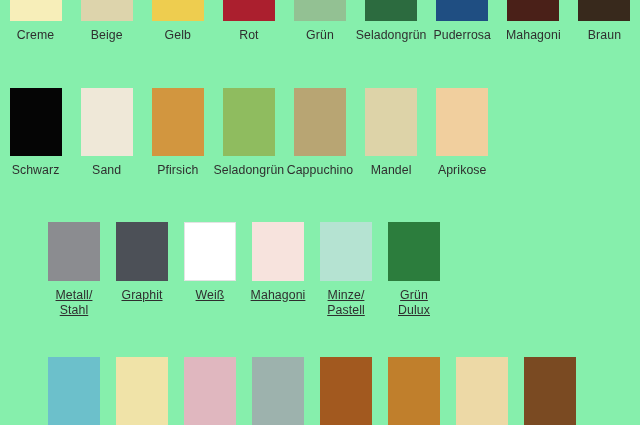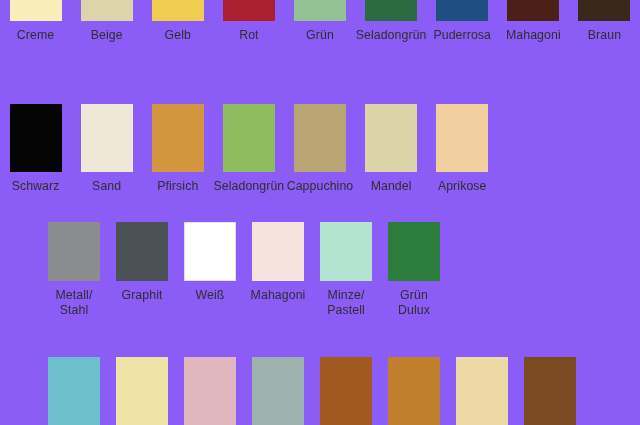--- a/index.html
+++ b/index.html
@@ -11,21 +11,21 @@
     width: 640px;
     height: 425px;
     overflow: hidden;
     font-family: "Liberation Sans", sans-serif;
     color: #2e2e2e;
   }
   #palette-sheet {
     position: relative;
     width: 640px;
     height: 425px;
-    background: #8b5cf6;
+    background: #86efac;
   }
   .swatch-row {
     position: absolute;
     left: 0;
     width: 640px;
     display: flex;
   }
   .swatch-cell {
     display: flex;
     flex-direction: column;
@@ -47,26 +47,26 @@
     font-family: "Liberation Sans", sans-serif;
   }
 
   
   #row-top { top: 0; }
   #row-top .swatch-cell { width: 71.11px; }
   #row-top .swatch-chip { height: 21px; width: 52px; }
 
   
   #row-neutrals { top: 88px; }
-  #row-neutrals .swatch-cell { width: 71.11px; margin-top: 16px; }
+  #row-neutrals .swatch-cell { width: 71.11px; }
   #row-neutrals .swatch-chip { height: 68px; width: 52px; }
 
   
   #row-accents { top: 222px; left: 40px; width: 600px; }
-  #row-accents .swatch-cell { width: 68px; }
+  #row-accents .swatch-cell { width: 68px; text-decoration: underline; }
   #row-accents .swatch-chip { height: 59px; width: 52px; }
 
   
   #row-finishes { top: 357px; left: 40px; width: 600px; }
   #row-finishes .swatch-cell { width: 68px; }
   #row-finishes .swatch-chip { height: 68px; width: 52px; }
 
   .chip-outline { border: 1px solid #e3e3e3; }
 </style>
 </head>

